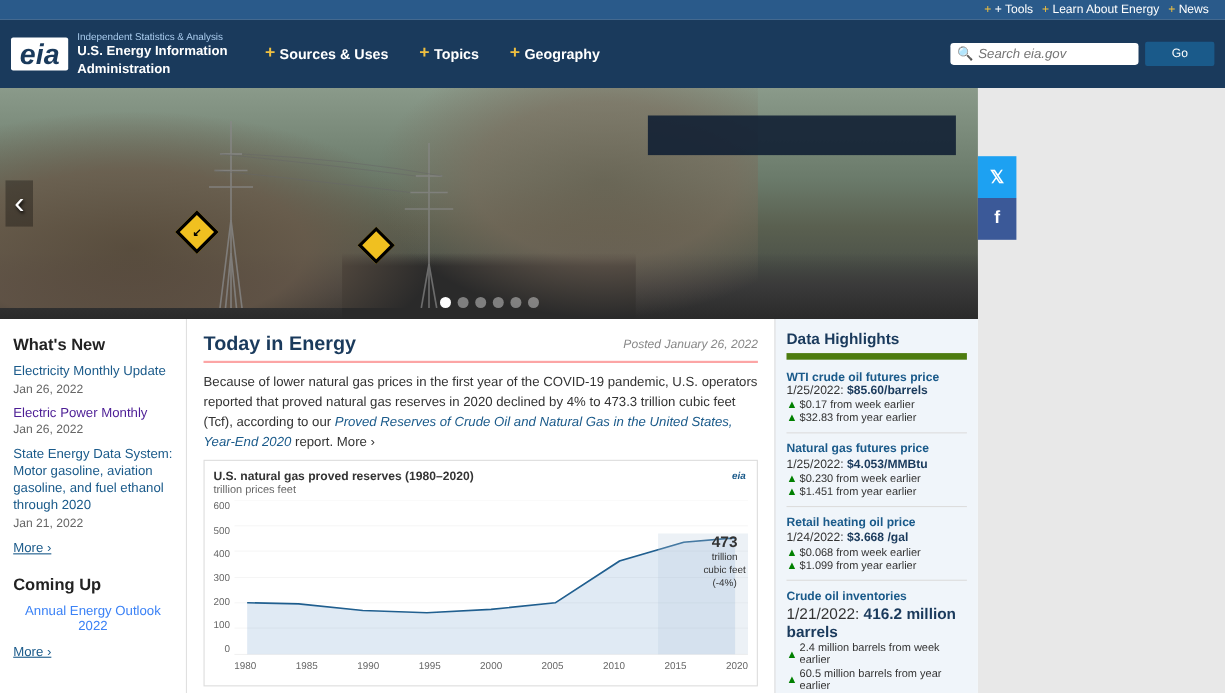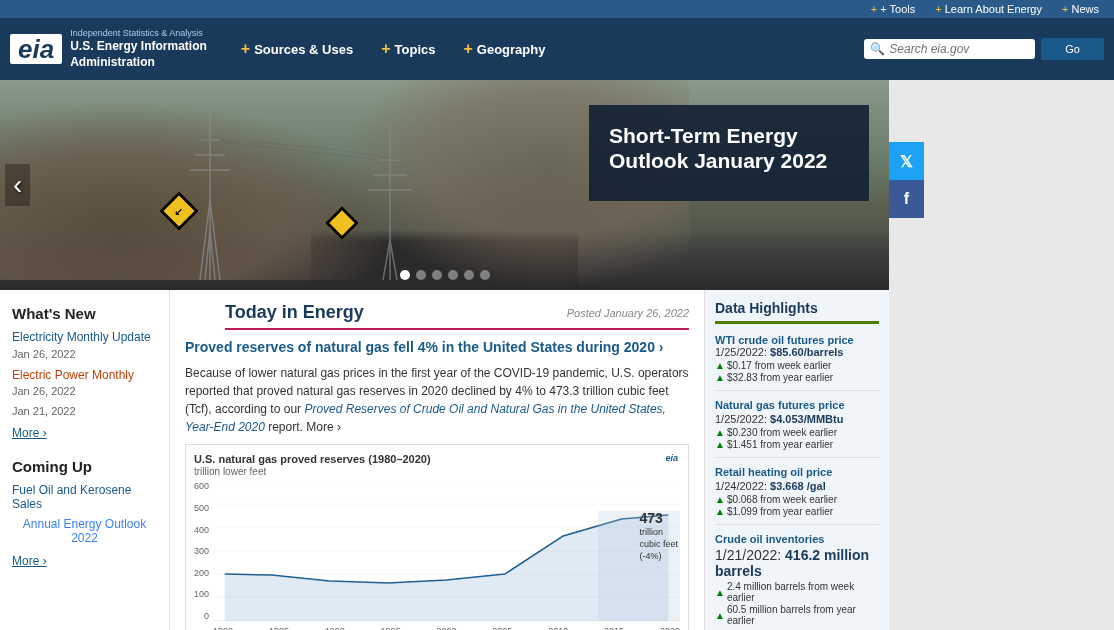--- a/index.html
+++ b/index.html
@@ -1,21 +1,21 @@
 <!DOCTYPE html>
 <html><head>
   <meta charset="utf-8">
   <style>
     * { margin: 0; padding: 0; box-sizing: border-box; }
     body { font-family: Arial, Helvetica, sans-serif; font-size: 13px; background: #e8e8e8; width: 1114px; overflow-x: hidden; }
   </style>
 </head>
 <body>
 
-<div style="background:#2a5a8a; display:flex; justify-content:flex-end; align-items:center; padding:3px 15px; gap:20px; font-size:11px;">
+<div style="background:#2a5a8a; display:flex; justify-content:flex-end; align-items:center; padding:3px 15px; gap:8px; font-size:11px;">
   <a href="#" style="color:white; text-decoration:none;">
     <span style="color:#f0c040;">+</span>
     <span>+ Tools</span>
   </a>
   <a href="#" style="color:white; text-decoration:none;">
     <span style="color:#f0c040;">+</span>
     <span> Learn About Energy</span>
   </a>
   <a href="#" style="color:white; text-decoration:none;">
     <span style="color:#f0c040;">+</span>
@@ -102,21 +102,20 @@
 
       <div style="position:absolute; left:165px; bottom:65px; width:28px; height:28px; background:#f0c020; transform:rotate(45deg); border:3px solid black; display:flex; align-items:center; justify-content:center;">
         <span style="transform:rotate(-45deg); font-size:10px; color:black; font-weight:bold;">↙</span>
       </div>
       <div style="position:absolute; left:330px; bottom:55px; width:24px; height:24px; background:#f0c020; transform:rotate(45deg); border:3px solid black;">
       </div>
 
       <div style="position:absolute; left:5px; top:50%; transform:translateY(-50%); color:white; font-size:28px; cursor:pointer; text-shadow: 1px 1px 3px black; background:rgba(0,0,0,0.3); padding:5px 8px;">‹</div>
 
       <div style="position:absolute; right:20px; top:25px; background:rgba(15,30,50,0.88); padding:18px 20px; width:280px;">
-        <div style="color:white; font-size:21px; font-weight:bold; line-height:1.2; margin-bottom:10px;">Short-Term Energy Outlook January 2022</div>
       </div>
 
       <div style="position:absolute; bottom:10px; left:50%; transform:translateX(-50%); display:flex; gap:6px;">
         <div style="width:10px; height:10px; border-radius:50%; background:white; cursor:pointer;"></div>
         <div style="width:10px; height:10px; border-radius:50%; background:rgba(255,255,255,0.4); cursor:pointer;"></div>
         <div style="width:10px; height:10px; border-radius:50%; background:rgba(255,255,255,0.4); cursor:pointer;"></div>
         <div style="width:10px; height:10px; border-radius:50%; background:rgba(255,255,255,0.4); cursor:pointer;"></div>
         <div style="width:10px; height:10px; border-radius:50%; background:rgba(255,255,255,0.4); cursor:pointer;"></div>
         <div style="width:10px; height:10px; border-radius:50%; background:rgba(255,255,255,0.4); cursor:pointer;"></div>
       </div>
@@ -125,52 +124,51 @@
     <div style="display:flex; width:889px; background:white; min-height:360px;">
 
       <div style="width:170px; background:white; padding:15px 12px; border-right:1px solid #e0e0e0; flex-shrink:0;">
 
         <div style="margin-bottom:18px;">
           <h3 style="font-size:15px; font-weight:bold; color:#222; margin-bottom:8px;">What's New</h3>
 
           <a href="#" style="color:#1a5a8a; font-size:12px; display:block; margin-bottom:2px; text-decoration:none; line-height:1.3;">Electricity Monthly Update</a>
           <span style="color:#666; font-size:11px; margin-bottom:8px; display:block;">Jan 26, 2022</span>
 
-          <a href="#" style="color:#c2410c; font-size:12px; display:block; margin-bottom:2px; text-decoration:none; line-height:1.3;">Electric Power Monthly</a>
+          <a href="#" style="color:#4c1d95; font-size:12px; display:block; margin-bottom:2px; text-decoration:none; line-height:1.3;">Electric Power Monthly</a>
           <span style="color:#666; font-size:11px; margin-bottom:8px; display:block;">Jan 26, 2022</span>
 
+          <a href="#" style="color:#1a5a8a; font-size:12px; display:block; margin-bottom:2px; text-decoration:none; line-height:1.3;">State Energy Data System: Motor gasoline, aviation gasoline, and fuel ethanol through 2020</a>
           <span style="color:#666; font-size:11px; margin-bottom:8px; display:block;">Jan 21, 2022</span>
 
           <a href="#" style="color:#1a5a8a; font-size:12px;">More ›</a>
         </div>
 
         <div>
           <h3 style="font-size:15px; font-weight:bold; color:#222; margin-bottom:8px;">Coming Up</h3>
-          <a href="#" style="color:#1a5a8a; font-size:12px; display:block; margin-bottom:6px; text-decoration:none;">Fuel Oil and Kerosene Sales</a>
           <a href="#" style="color:#3b82f6; font-size:12px; display:block; margin-bottom:8px; text-decoration:none;text-align:center;">Annual Energy Outlook 2022</a>
           <a href="#" style="color:#1a5a8a; font-size:12px;">More ›</a>
         </div>
       </div>
 
       <div style="flex:1; padding:12px 15px;">
 
-        <div style="display:flex; justify-content:space-between; align-items:center; margin-bottom:8px; border-bottom:2px solid #be185d; padding-bottom:5px;margin-left:40px;">
+        <div style="display:flex; justify-content:space-between; align-items:center; margin-bottom:8px; border-bottom:2px solid #fca5a5; padding-bottom:5px;">
           <span style="font-size:18px; font-weight:bold; color:#1a3a5c;">Today in Energy</span>
           <span style="font-size:11px; color:#888; font-style:italic;">Posted January 26, 2022</span>
         </div>
 
-        <a href="#" style="color:#1a5a8a; font-size:14px; font-weight:bold; display:block; margin-bottom:8px; line-height:1.3; text-decoration:none;">Proved reserves of natural gas fell 4% in the United States during 2020 ›</a>
 
         <p style="font-size:12px; color:#333; line-height:1.5; margin-bottom:8px;">
           <span>Because of lower natural gas prices in the first year of the COVID-19 pandemic, U.S. operators reported that proved natural gas reserves in 2020 declined by 4% to 473.3 trillion cubic feet (Tcf), according to our </span><a href="#" style="color:#1a5a8a; font-style:italic; text-decoration:none;">Proved Reserves of Crude Oil and Natural Gas in the United States, Year-End 2020</a><span> report. More ›</span>
         </p>
 
         <div style="border:1px solid #ddd; padding:8px; margin-top:4px; position:relative;">
           <div style="font-size:11px; font-weight:bold; color:#333; margin-bottom:1px;">U.S. natural gas proved reserves (1980–2020)</div>
-          <div style="font-size:10px; color:#666; margin-bottom:4px;">trillion lower feet</div>
+          <div style="font-size:10px; color:#666; margin-bottom:4px;">trillion prices feet</div>
           <div style="position:absolute; top:8px; right:10px; font-size:9px; color:#1a5a8a; font-style:italic; font-weight:bold;">eia</div>
 
           <div style="position:relative; display:flex; height:160px;">
 
             <div style="display:flex; flex-direction:column; justify-content:space-between; align-items:flex-end; padding-right:4px; font-size:9px; color:#666; padding-bottom:20px;">
               <span>600</span>
               <span>500</span>
               <span>400</span>
               <span>300</span>
               <span>200</span>
@@ -189,21 +187,21 @@
                 <line x1="0" y1="116" x2="400" y2="116" stroke="#eee" stroke-width="0.5"></line>
                 <line x1="0" y1="140" x2="400" y2="140" stroke="#ccc" stroke-width="0.5"></line>
 
                 <polyline points="10,93 50,94 100,100 150,102 200,99 250,93 300,55 350,38 390,34" fill="none" stroke="#1a5a8a" stroke-width="1.5"></polyline>
 
                 <polygon points="10,93 50,94 100,100 150,102 200,99 250,93 300,55 350,38 390,34 390,140 10,140" fill="rgba(100,150,200,0.2)"></polygon>
 
                 <rect x="330" y="30" width="70" height="110" fill="rgba(180,200,220,0.25)"></rect>
               </svg>
               
-              <div style="position:absolute; right:2px; top:28px; font-size:9px; color:#333; line-height:1.3; text-align:left;">
+              <div style="position:absolute; right:2px; top:28px; font-size:9px; color:#333; line-height:1.3; text-align:center;">
                 <span style="font-size:14px; font-weight:bold; color:#333;">473</span><br>
                 <span>trillion<br>cubic feet</span><br>
                 <span style="color:#333;">(-4%)</span>
               </div>
               
               <div style="display:flex; justify-content:space-between; font-size:9px; color:#666; padding: 2px 0 0 0;">
                 <span>1980</span>
                 <span>1985</span>
                 <span>1990</span>
                 <span>1995</span>
@@ -213,21 +211,21 @@
                 <span>2015</span>
                 <span>2020</span>
               </div>
             </div>
           </div>
 
         </div>
       </div>
 
       <div style="width:185px; background:#f0f5fa; padding:10px 10px; flex-shrink:0; border-left:1px solid #ddd;">
-        <div style="font-size:14px; font-weight:bold; color:#1a3a5c; margin-bottom:10px; border-bottom:3px solid #4d7c0f; padding-bottom:5px;">Data Highlights</div>
+        <div style="font-size:14px; font-weight:bold; color:#1a3a5c; margin-bottom:10px; border-bottom:6px solid #4d7c0f; padding-bottom:5px;">Data Highlights</div>
 
         <div style="margin-bottom:8px; border-bottom:1px solid #ddd; padding-bottom:7px;">
           <div style="color:#1a5a8a; font-size:11px; font-weight:bold; margin-bottom:0;">WTI crude oil futures price</div>
           <div style="font-size:11px; color:#333; margin-bottom:2px;">
             <span>1/25/2022:</span>
             <span style="color:#1a3a5c; font-weight:bold;">$85.60/barrels</span>
           </div>
           <div style="font-size:10px; color:#333; margin-bottom:1px; display:flex; align-items:center; gap:2px;">
             <span style="color:green;">▲</span>
             <span>$0.17 from week earlier</span>

